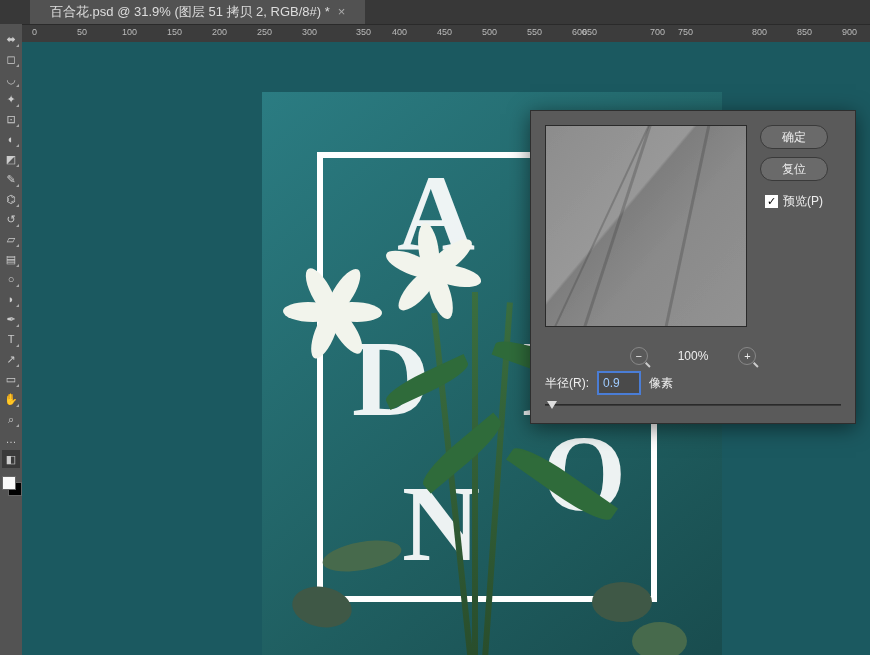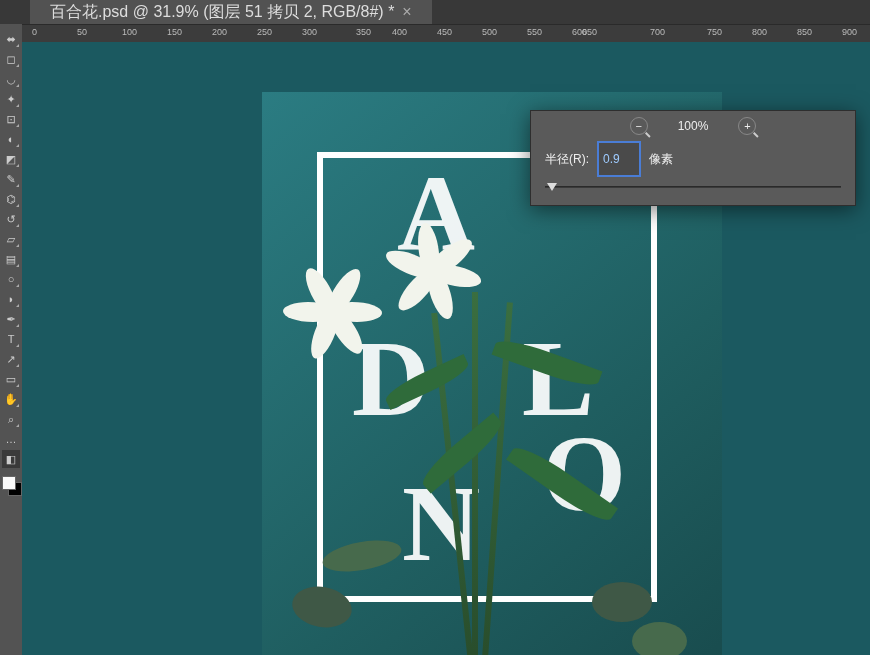--- a/index.html
+++ b/index.html
@@ -1,20 +1,20 @@
 <!DOCTYPE html>
 <html><head>
 <meta charset="utf-8">
 <style>
 * { box-sizing: border-box; margin: 0; padding: 0; font-family: "Segoe UI", Tahoma, sans-serif; }
 body { background: #535353; width: 870px; height: 655px; overflow: hidden; position: relative; }
 
 
 .tabbar { height: 24px; background: #383838; display: flex; align-items: center; padding-left: 30px; gap: 0; }
-.tab { padding: 0 20px; height: 24px; line-height: 24px; font-size: 16px; color: #aaa; cursor: pointer; }
+.tab { padding: 0 20px; height: 24px; line-height: 24px; font-size: 13px; color: #aaa; cursor: pointer; }
 .tab.active { background: #525252; color: #ddd; }
 .tab.x::after { content: "×"; margin-left: 8px; color: #aaa; }
 
 
 .ruler-h { position: absolute; top: 24px; left: 22px; right: 0; height: 18px; background: #3c3c3c; border-top: 1px solid #2a2a2a; }
 .ruler-h .tick { position: absolute; top: 2px; font-size: 9px; color: #bbb; }
 
 
 .toolbox { position: absolute; top: 24px; left: 0; width: 22px; bottom: 0; background: #535353; display: flex; flex-direction: column; align-items: center; gap: 2px; padding-top: 6px; z-index:3;}
 .tool { width: 18px; height: 18px; display: flex; align-items: center; justify-content: center; font-size: 11px; color: #ccc; cursor: pointer; position: relative; }
@@ -50,21 +50,21 @@
 .preview .pv { position:absolute; inset:0; background: linear-gradient(130deg,#8a8a8a 0%, #949494 40%, #7e7e7e 41%, #888 60%, #8f8f8f 100%); filter: contrast(1.2); }
 .preview .pvline { position:absolute; width:3px; height:260px; background: rgba(60,60,60,0.3); top:-30px; }
 .dlg-right { display: flex; flex-direction: column; gap: 8px; align-items: center; width: 70px; }
 .btn { width: 68px; height: 24px; border-radius: 12px; background: #6a6a6a; border: 1px solid #3a3a3a; color: #eee; font-size: 12px; display: flex; align-items: center; justify-content: center; cursor: pointer; }
 .chk-row { display: flex; align-items: center; gap: 5px; color: #eee; font-size: 12px; margin-top: 4px; }
 .chk { width: 13px; height: 13px; background: #fff; color:#000; display:flex; align-items:center; justify-content:center; font-size:11px; }
 .zoom-row { display: flex; align-items: center; justify-content: center; gap: 30px; margin: 6px 14px; color: #eee; font-size: 12px; }
 .zoom-btn { width: 18px; height: 18px; border: 1px solid #888; border-radius: 50%; display: flex; align-items: center; justify-content: center; font-size: 11px; cursor: pointer; position: relative; }
 .zoom-btn::after { content:""; position:absolute; width:6px; height:1.5px; background:#ccc; bottom:-1px; right:-4px; transform: rotate(45deg); }
 .radius-row { display: flex; align-items: center; gap: 8px; padding: 0 14px 6px; color: #eee; font-size: 12px; }
-.rad-input { width: 44px; height: 36px; background: #4a4a4a; border: 2px solid #4a7dd6; color: #9ecbff; text-align: left; padding: 0 4px; font-size: 12px; }
+.rad-input { width: 44px; height: 24px; background: #4a4a4a; border: 2px solid #4a7dd6; color: #9ecbff; text-align: left; padding: 0 4px; font-size: 12px; }
 .slider { height: 8px; margin: 0 14px 14px; position: relative; }
 .slider .track { position: absolute; top: 3px; left: 0; right: 0; height: 2px; background: #3a3a3a; border-top: 1px solid #2a2a2a; }
 .slider .thumb { position: absolute; top: 0; left: 2px; width: 0; height: 0; border-left: 5px solid transparent; border-right: 5px solid transparent; border-top: 8px solid #ddd; }
 </style>
 </head>
 <body>
 
 <div class="tabbar">
   <div class="tab active x">百合花.psd @ 31.9% (图层 51 拷贝 2, RGB/8#) *</div>
 </div>
@@ -78,21 +78,21 @@
   <span class="tick" style="left:235px">250</span>
   <span class="tick" style="left:280px">300</span>
   <span class="tick" style="left:334px">350</span>
   <span class="tick" style="left:370px">400</span>
   <span class="tick" style="left:415px">450</span>
   <span class="tick" style="left:460px">500</span>
   <span class="tick" style="left:505px">550</span>
   <span class="tick" style="left:550px">600</span>
   <span class="tick" style="left:560px">650</span>
   <span class="tick" style="left:628px">700</span>
-  <span class="tick" style="left:685px">750</span>
+  <span class="tick" style="left:656px">750</span>
   <span class="tick" style="left:730px">800</span>
   <span class="tick" style="left:775px">850</span>
   <span class="tick" style="left:820px">900</span>
 </div>
 
 <div class="toolbox">
   <div class="tool">
       <span>⬌</span>
       <span class="tri"></span>
     </div>
@@ -219,20 +219,36 @@
       <div class="petal" style="transform:rotate(70deg);"></div>
       <div class="petal" style="transform:rotate(130deg);"></div>
       <div class="petal" style="transform:rotate(200deg);"></div>
       <div class="petal" style="transform:rotate(260deg);"></div>
       <div class="petal" style="transform:rotate(320deg);"></div>
     </div>
   </div>
 </div>
 
 <div class="dialog">
+  <div class="dlg-body">
+    <div class="preview">
+      <div class="pv"></div>
+      <div class="pvline" style="left:70px; transform:rotate(18deg);"></div>
+      <div class="pvline" style="left:140px; transform:rotate(12deg);"></div>
+      <div class="pvline" style="left:55px; transform:rotate(25deg); width:2px;"></div>
+    </div>
+    <div class="dlg-right">
+      <div class="btn">确定</div>
+      <div class="btn">复位</div>
+      <div class="chk-row">
+        <div class="chk">✓</div>
+        <span>预览(P)</span>
+      </div>
+    </div>
+  </div>
   <div class="zoom-row">
     <div class="zoom-btn">−</div>
     <span>100%</span>
     <div class="zoom-btn">+</div>
   </div>
   <div class="radius-row">
     <span>半径(R):</span>
     <input class="rad-input" value="0.9" style="">
     <span>像素</span>
   </div>

